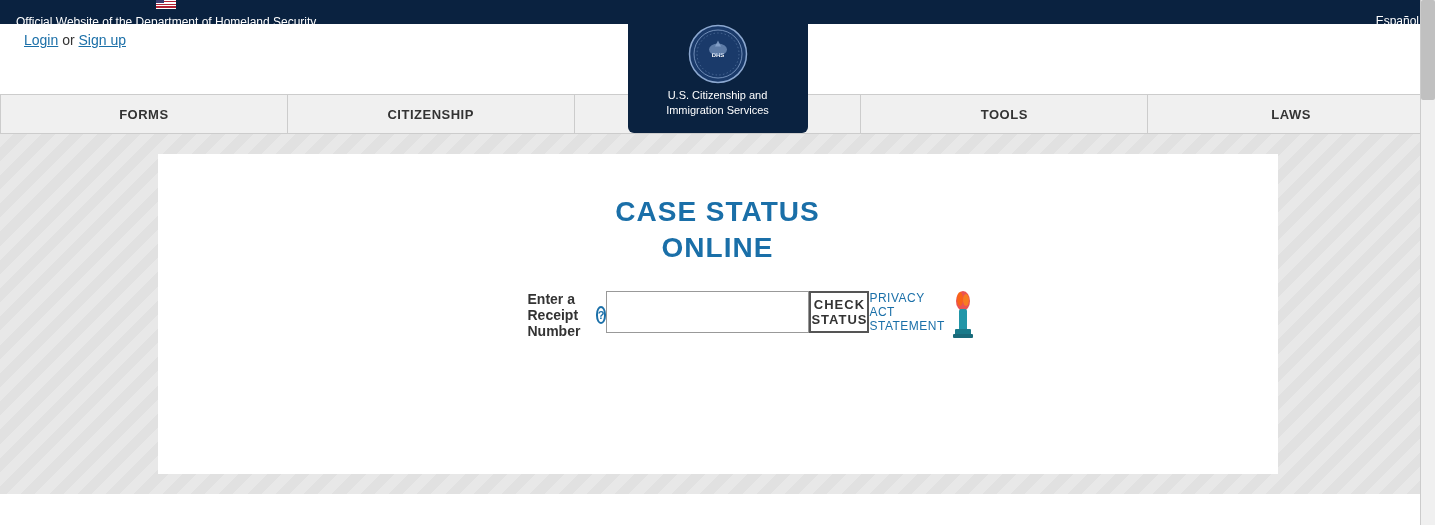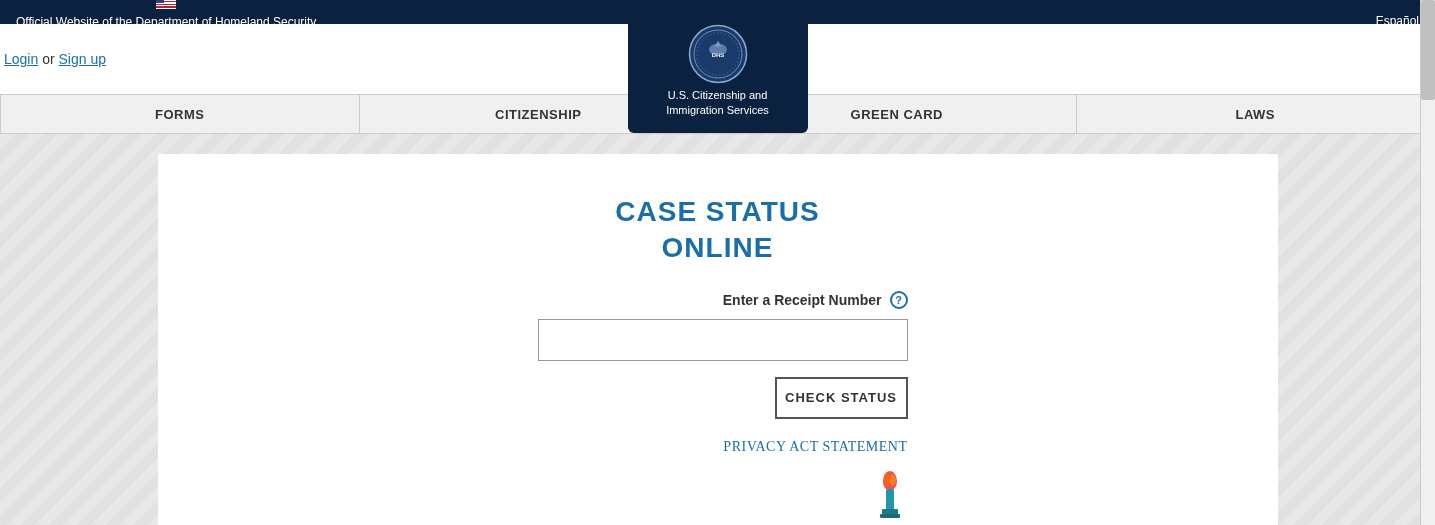--- a/index.html
+++ b/index.html
@@ -49,22 +49,22 @@
       color: #fff;
       text-decoration: none;
       font-size: 12px;
       margin-top: 17px;
     }
 
     
     .header {
       background: #fff;
       display: flex;
-      align-items: center;
-      padding: 8px 4px;
+      align-items: flex-start;
+      padding: 8px 24px;
       height: 70px;
       position: relative;
     }
     .header-auth {
       font-size: 14px;
       color: #333;
     }
     .header-auth a {
       color: #1a6fa8;
       text-decoration: underline;
@@ -148,22 +148,22 @@
       color: #1a6fa8;
       font-size: 28px;
       font-weight: bold;
       text-align: center;
       letter-spacing: 1px;
       line-height: 1.3;
       margin-bottom: 24px;
     }
     .form-group {
       display: flex;
-      flex-direction: column;
-      align-items: flex-end;
+      flex-direction: row;
+      align-items: flex-start;
       width: 100%;
       max-width: 380px;
     }
     .receipt-label-row {
       display: flex;
       align-items: center;
       gap: 8px;
       margin-bottom: 10px;
     }
     .receipt-label {
@@ -199,27 +199,26 @@
       background: #fff;
       border: 2px solid #555;
       font-size: 13px;
       font-weight: bold;
       letter-spacing: 1px;
       cursor: pointer;
       color: #333;
       margin-bottom: 20px;
     }
     .privacy-link {
-      font-size: 14px;
+      font-size: 12px;
       color: #1a6fa8;
       text-decoration: none;
       letter-spacing: 0.5px;
       text-transform: uppercase;
       margin-bottom: 16px;
-      font-family: Liberation Serif, serif;
     }
     .torch-icon {
       width: 36px;
       height: 50px;
       display: flex;
       align-items: flex-end;
       justify-content: center;
     }
 
     
@@ -270,20 +269,21 @@
     </svg>
     <div class="logo-text" style="white-space: pre-line;">U.S. Citizenship and
 Immigration Services</div>
   </div>
 </div>
 
 <nav class="nav">
   <div class="nav-item">FORMS</div>
   <div class="nav-item">CITIZENSHIP</div>
   <div class="nav-item">GREEN CARD</div>
+  <div class="nav-item">TOOLS</div>
   <div class="nav-item">LAWS</div>
 </nav>
 
 <div class="main-wrapper">
   <div class="main-card">
 
     <div class="page-title">
       <div>CASE STATUS</div>
       <div>ONLINE</div>
     </div>

